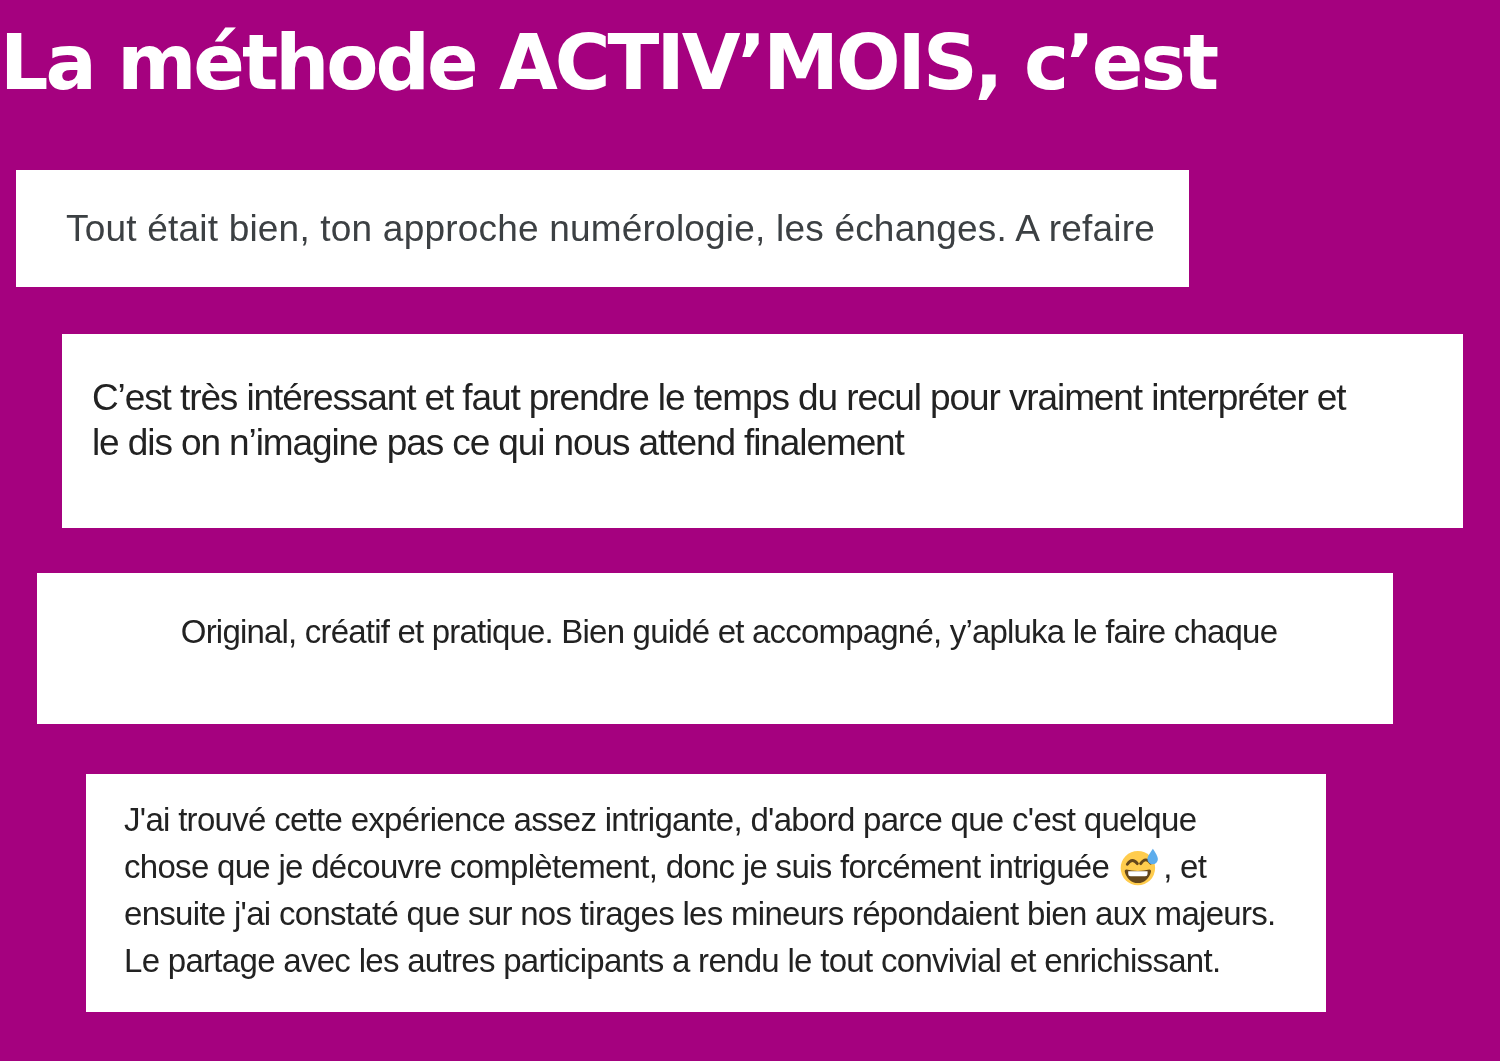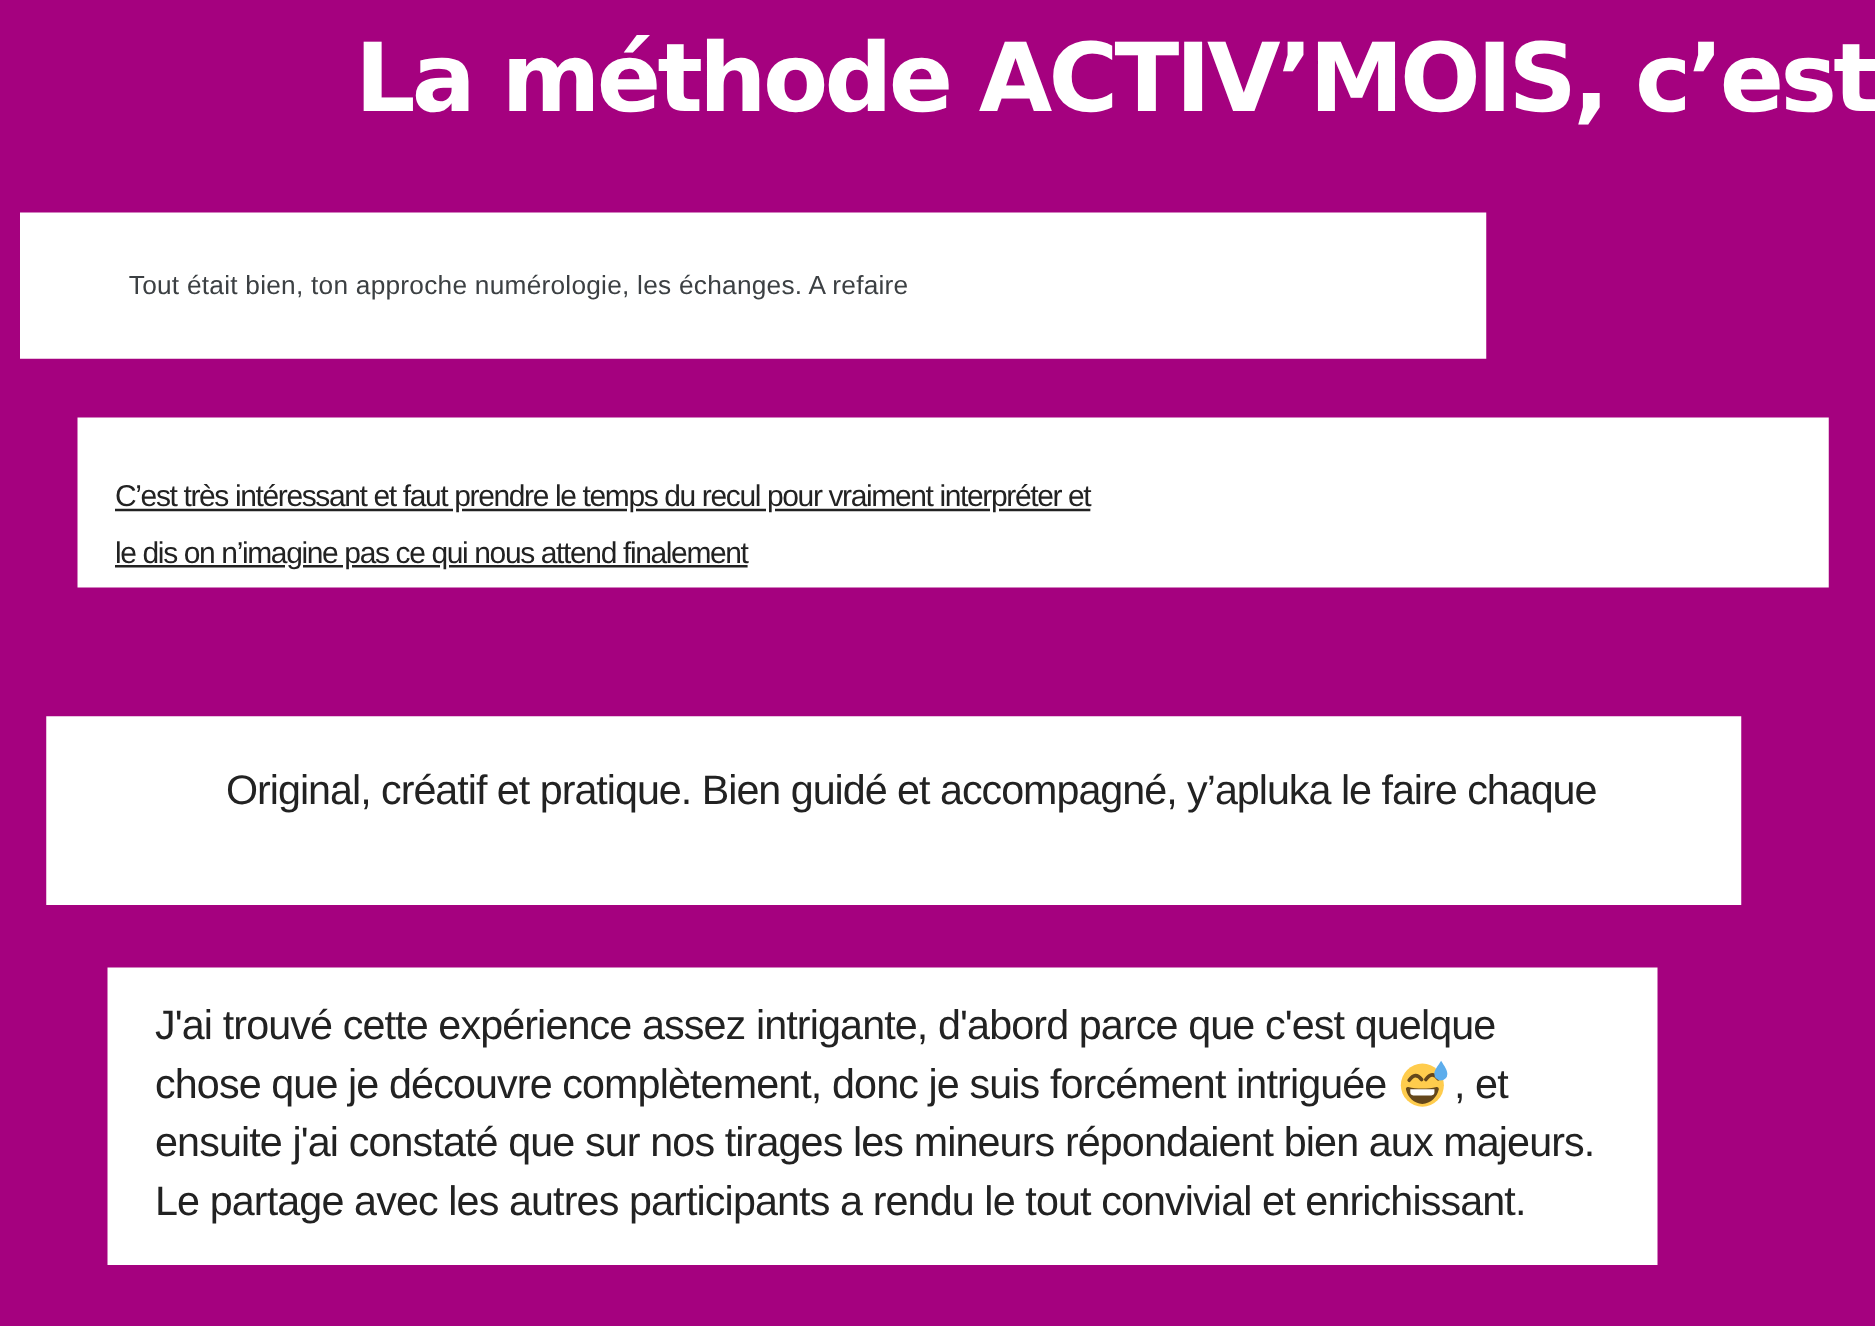--- a/index.html
+++ b/index.html
@@ -17,54 +17,53 @@
     height: 1061px;
     background: #A5017F;
     font-family: "Liberation Sans", sans-serif;
   }
   .title {
     position: absolute;
     top: 18px;
     left: 0;
     width: 100%;
     margin: 0;
-    text-align: right;
+    text-align: left;
     color: #FFFFFF;
     font-family: "DejaVu Sans", sans-serif;
     font-weight: 800;
     font-size: 76px;
     letter-spacing: -3px;
     white-space: nowrap;
   }
   .card {
     position: absolute;
     background: #FFFFFF;
     box-sizing: border-box;
     overflow: hidden;
     color: #222222;
   }
   .ln { white-space: nowrap; }
 
   .card-1 {
     left: 16px;  top: 170px;
     width: 1173px; height: 117px;
     display: flex; align-items: center;
-    padding-left: 87px;
-    font-size: 21px;
+    padding-left: 50px;
+    font-size: 37px;
     color: #3C4043;
     letter-spacing: 0.2px;
   }
   .card-2 {
     left: 62px;  top: 334px;
-    width: 1401px; height: 136px;
+    width: 1401px; height: 194px;
     padding: 41px 10px 0 30px;
-    font-size: 24px;
+    font-size: 37px;
     line-height: 45px;
     letter-spacing: -1.1px;
-    text-decoration: underline;
   }
   .card-3 {
     left: 37px;  top: 573px;
     width: 1356px; height: 151px;
     padding: 36px 10px 0 38px;
     font-size: 33px;
     line-height: 46px;
     letter-spacing: -0.8px;
     text-align: center;
   }

